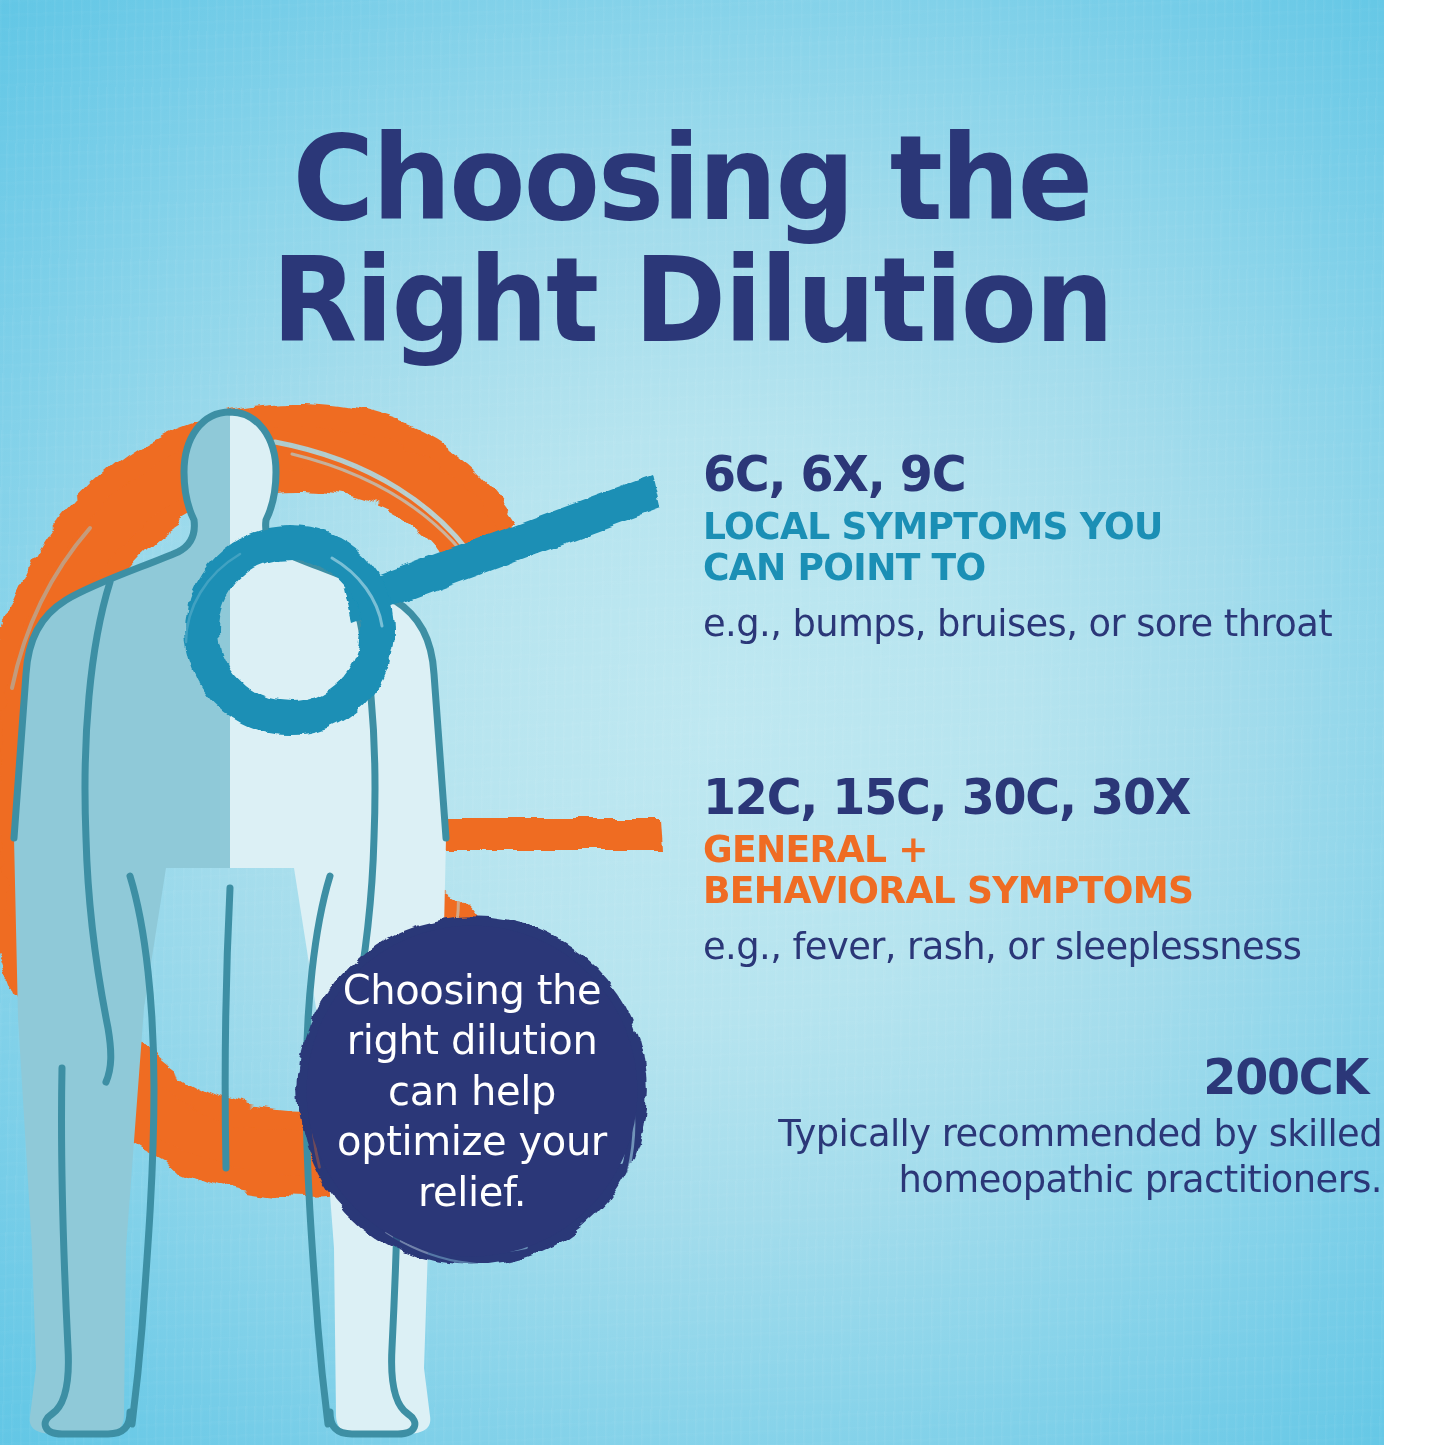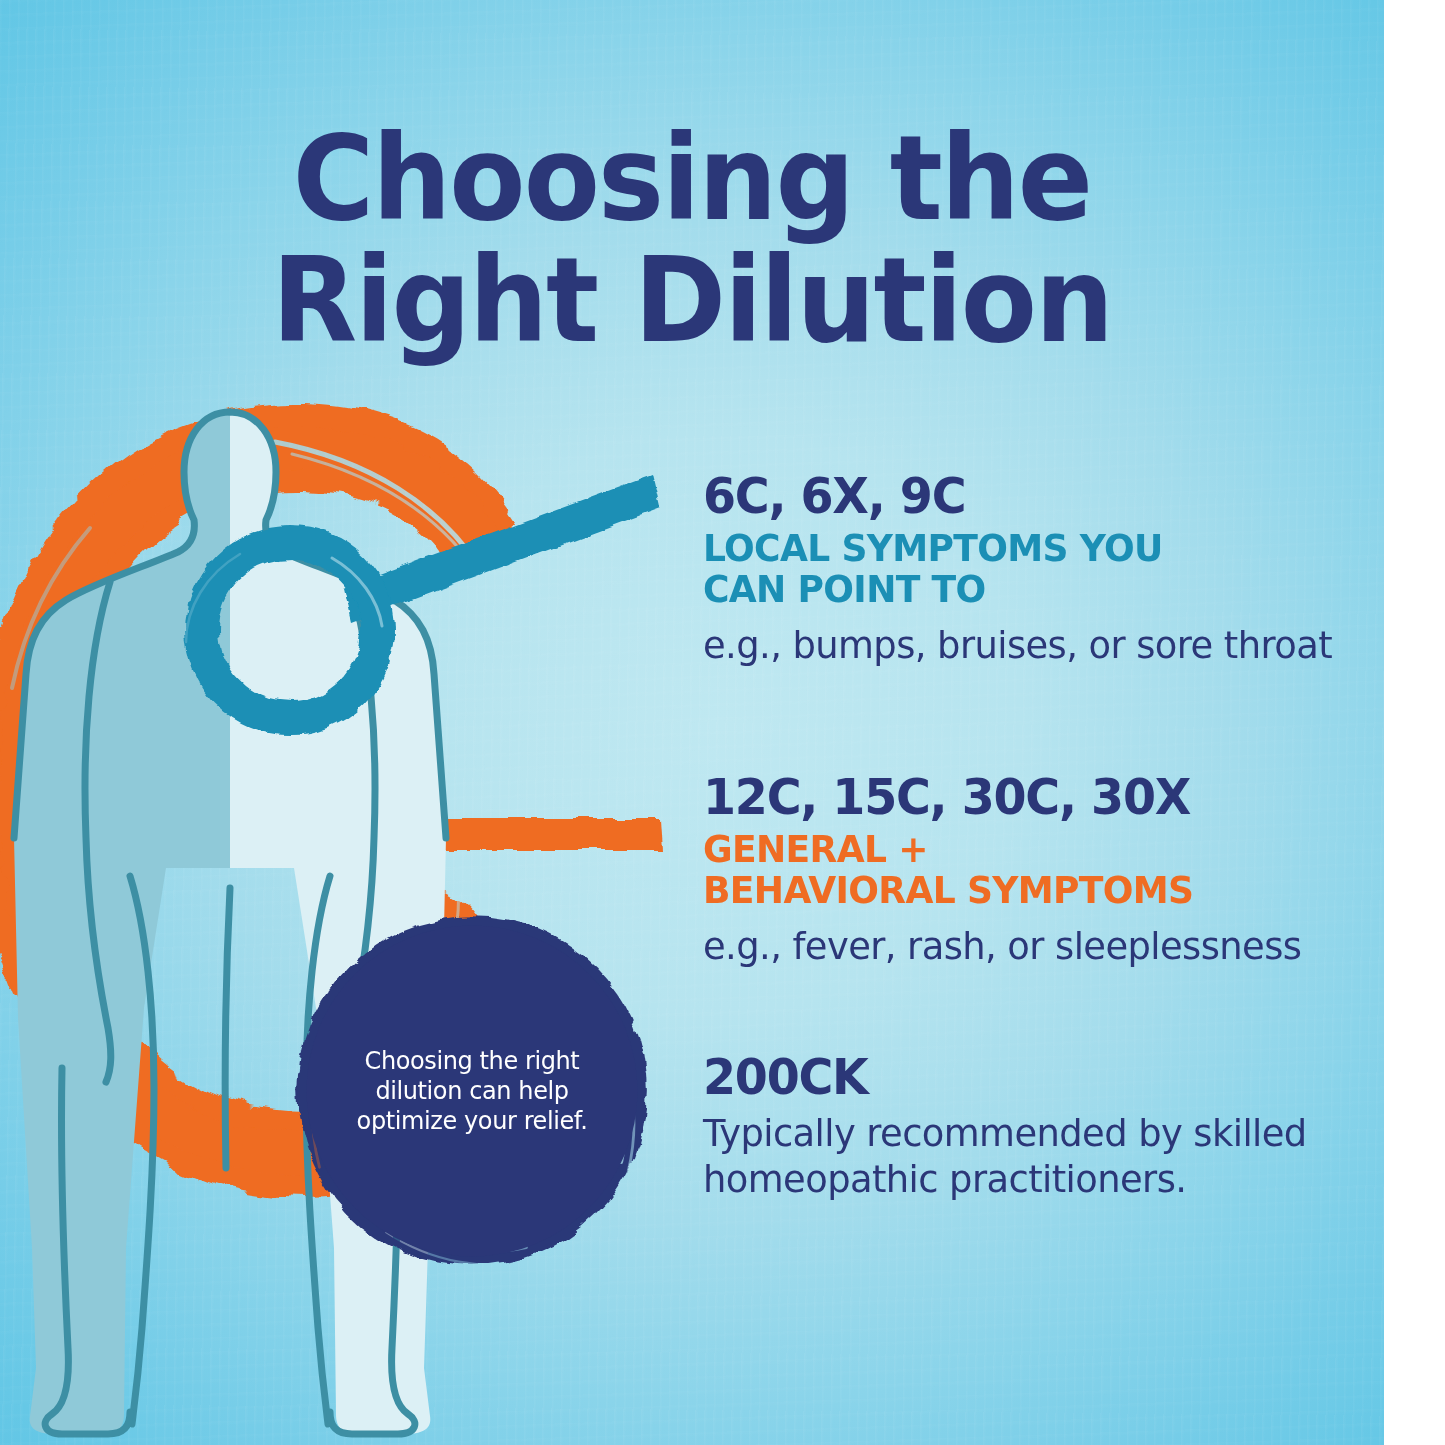--- a/index.html
+++ b/index.html
@@ -77,38 +77,38 @@
     height: 100%;
   }
   .badge .badge-text {
     position: absolute;
     left: 0; right: 0;
     top: 50%;
     transform: translateY(-50%);
     padding: 0 44px;
     text-align: center;
     color: #ffffff;
-    font-size: 24px;
+    font-size: 40px;
     line-height: 1.26;
     font-weight: 400;
     font-family: "DejaVu Sans", "Liberation Sans", sans-serif;
     letter-spacing: -.4px;
   }
 
   
   .col {
     position: absolute;
     left: 703px;
     top: 0;
     width: 700px;
   }
   .entry { position: absolute; left: 0; width: 700px; }
-  .entry-1 { top: 471px; }
+  .entry-1 { top: 449px; }
   .entry-2 { top: 772px; }
-  .entry-3 { top: 1052px; }
+  .entry-3 { top: 1052px; text-align: right; }
 
   .potency {
     color: #2b3778;
     font-size: 50px;
     font-weight: 700;
     line-height: 1.02;
     letter-spacing: -1.3px;
     font-family: "DejaVu Sans", "Liberation Sans", sans-serif;
     transform: scaleX(.95);
     transform-origin: left center;

